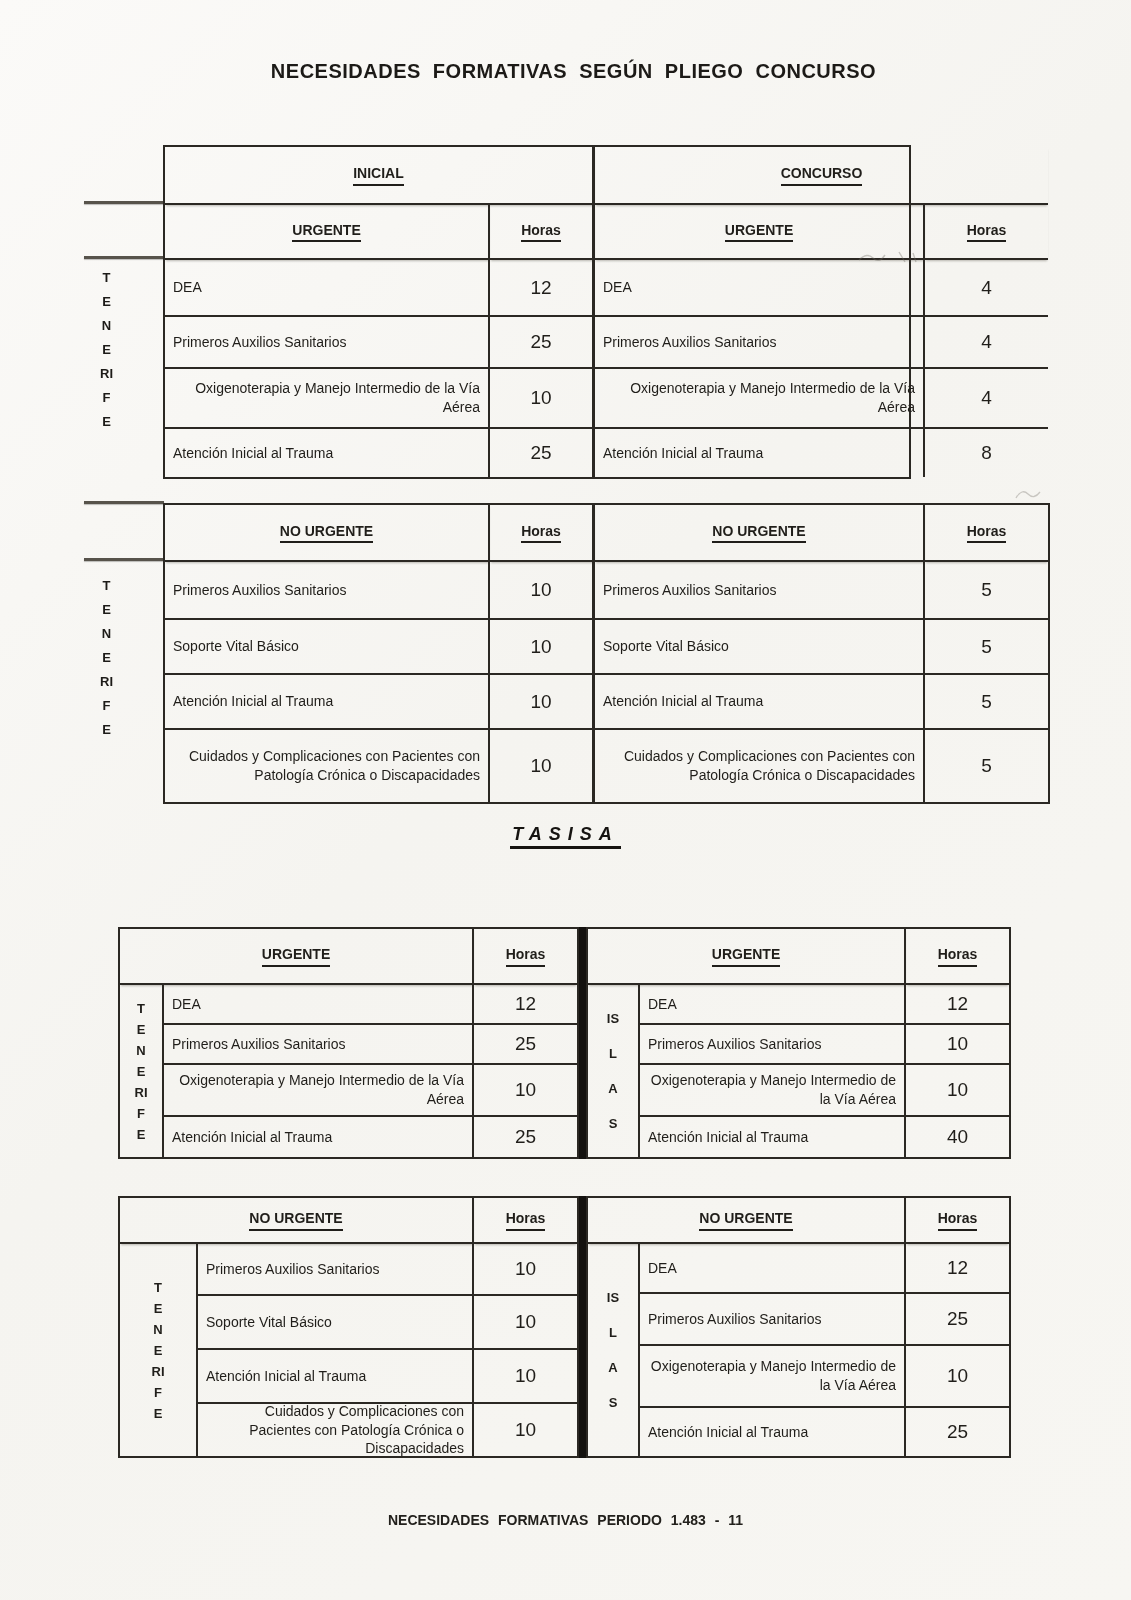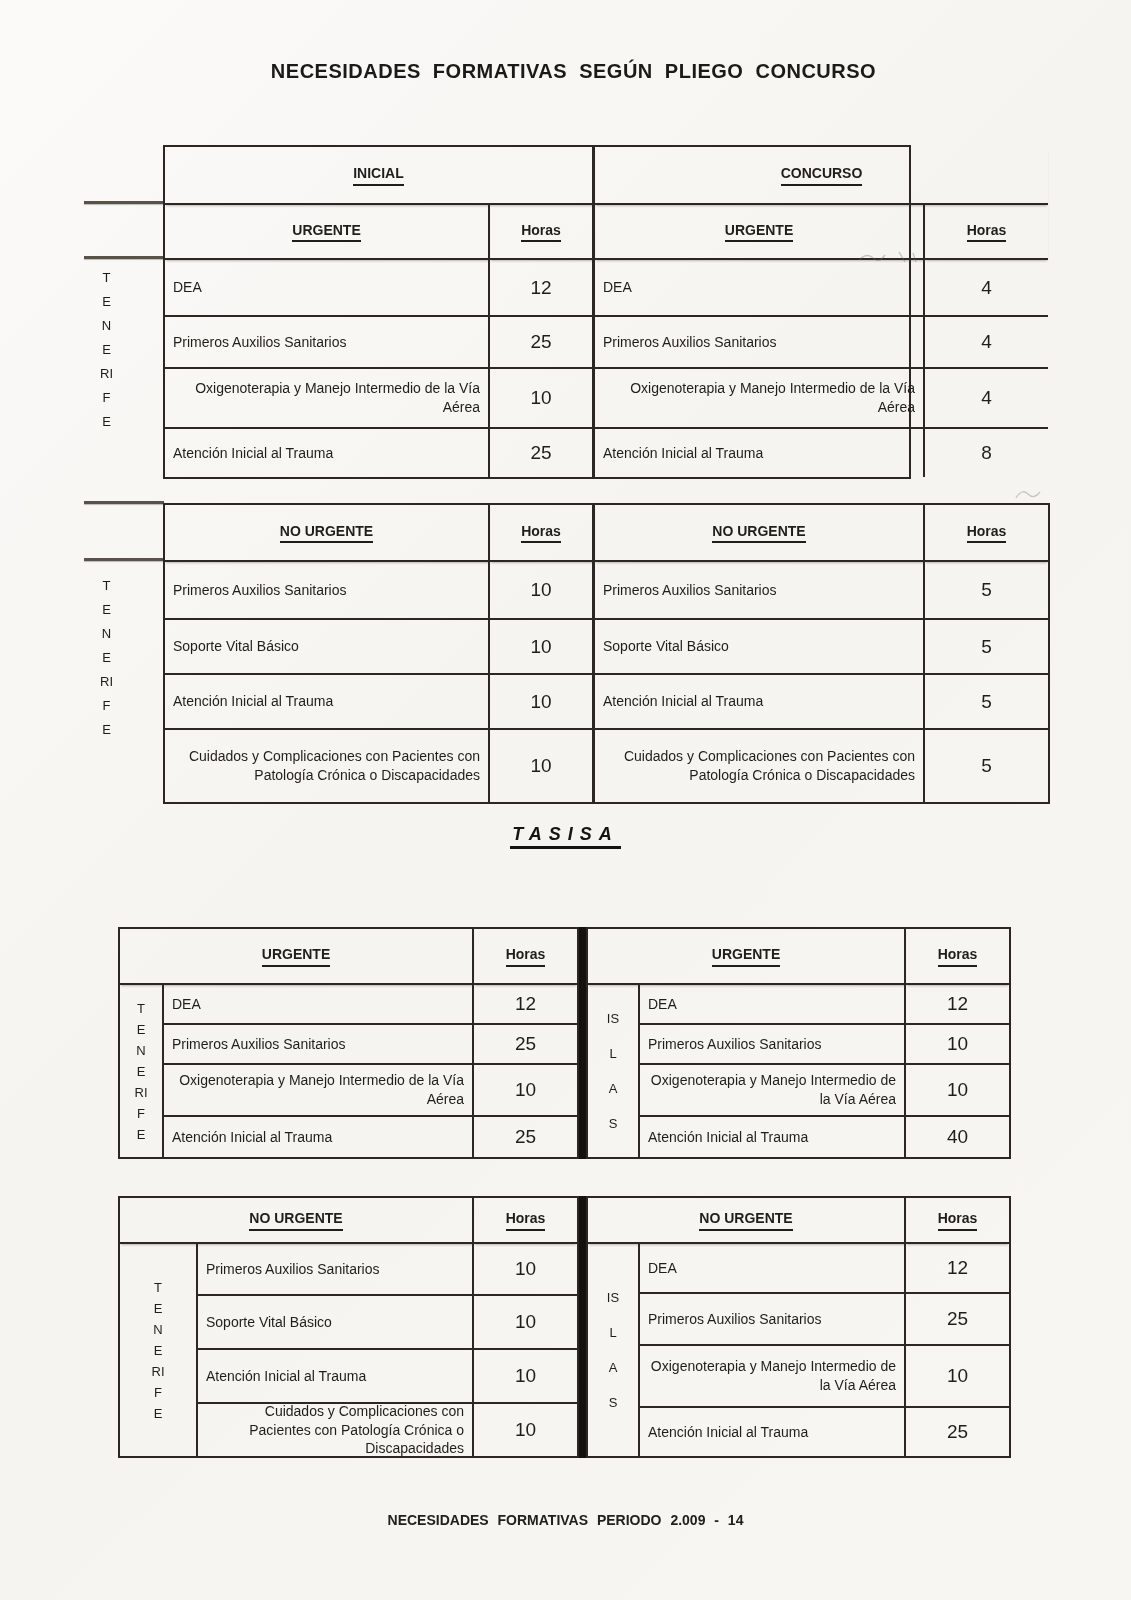--- a/index.html
+++ b/index.html
@@ -46,21 +46,21 @@
   .cell.lastrow{border-bottom:none;}
   .cell.mid{border-right-width:3px;}
   .cell.head{justify-content:center;font-weight:bold;font-size:14px;
     box-shadow:0 2px 2px -1px rgba(70,65,55,.35);}
   .cell.head .ul{border-bottom:2px solid currentColor;padding-bottom:1px;}
   .cell.hours{justify-content:center;font-size:19px;}
   .cell.course{justify-content:flex-start;text-align:right;}
   
   .vlabel{
     width:15px;word-break:break-all;text-align:center;
-    font-weight:normal;font-size:13px;letter-spacing:0;
+    font-weight:bold;font-size:13px;letter-spacing:0;
   }
   .region-outside{position:absolute;color:#1d1b18;}
   .region-outside .vlabel{line-height:24px;}
   .cell.region{justify-content:center;border-bottom:none;}
   .cell.region .vlabel{line-height:21px;}
   .cell.region .vlabel.short{line-height:35px;}
   
   #tbl-pliego-urgente{
     position:absolute;left:163px;top:145px;width:748px;
     grid-template-columns:325px 105px 330px 123px;
@@ -273,14 +273,14 @@
     </div>
   </div>
 
   <svg class="scan-mark" style="left:855px;top:248px;" width="70" height="18">
     <path d="M4 12 q8 -8 14 -2 q6 6 12 -3 M44 4 l6 10 M58 5 l3 9" stroke="#6b675f" stroke-width="1.4" fill="none"></path>
   </svg>
   <svg class="scan-mark" style="left:1012px;top:484px;" width="40" height="20">
     <path d="M4 14 q6 -10 12 -4 t12 -2" stroke="#76726a" stroke-width="1.3" fill="none"></path>
   </svg>
 
-  <div class="doc-footer">NECESIDADES FORMATIVAS PERIODO 2.009 - 14</div>
+  <div class="doc-footer">NECESIDADES FORMATIVAS PERIODO 1.483 - 11</div>
 </div>
 
 </body></html>

